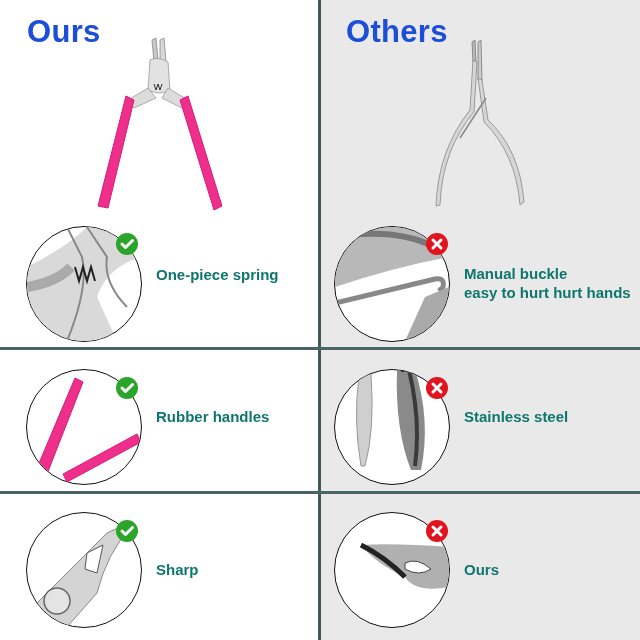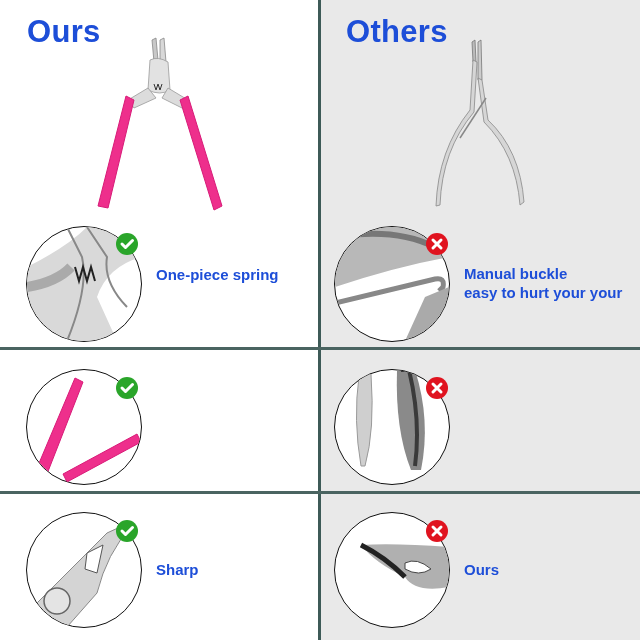--- a/index.html
+++ b/index.html
@@ -2,21 +2,21 @@
 <html><head>
   <meta charset="utf-8">
   <style>
     html, body { margin:0; padding:0; }
     body { width:640px; height:640px; position:relative; overflow:hidden; background:#fff; font-family:"Liberation Sans", sans-serif; }
     .col-left { position:absolute; left:0; top:0; width:318px; height:640px; background:#ffffff; }
     .col-right { position:absolute; left:320px; top:0; width:320px; height:640px; background:#e9e9e9; }
     .vdiv { position:absolute; left:318px; top:0; width:3px; height:640px; background:#3d5a57; }
     .hdiv { position:absolute; left:0; width:640px; height:3px; background:#4a6461; }
     .title { position:absolute; top:14px; font-size:31px; font-weight:bold; color:#1d4ed8; letter-spacing:0.3px; }
-    .feat { position:absolute; font-size:15px; font-weight:bold; color:#1d4ed8; line-height:19px; }
+    .feat { position:absolute; font-size:15px; font-weight:bold; color:#0f766e; line-height:19px; }
     .circle { position:absolute; width:114px; height:114px; border-radius:50%; border:1.5px solid #111; background:#fff; overflow:hidden; }
     .badge { position:absolute; width:22px; height:22px; border-radius:50%; }
     .badge svg { display:block; }
     .product { position:absolute; }
   </style>
 </head>
 <body>
 
 <div class="col-left"></div>
 <div class="col-right"></div>
@@ -72,50 +72,52 @@
     <path d="M70 114 L90 70 L114 60 L114 114 Z" fill="#aaa"></path>
   </svg>
 </div>
 <div class="badge" style="left:426px;top:233px;background:#e0131f">
   <svg width="22" height="22" viewBox="0 0 22 22">
       <path d="M7 7 L15 15 M15 7 L7 15" stroke="#fff" stroke-width="3" stroke-linecap="round"></path>
     </svg>
 </div>
 <div class="feat" style="left:464px;top:264px">
   <div>Manual buckle</div>
-  <div>easy to hurt your your</div>
+  <div>easy to hurt hurt hands</div>
 </div>
 
 <div class="circle" style="left:26px;top:369px">
   <svg width="114" height="114" viewBox="0 0 114 114">
     <path d="M48 8 L56 12 L20 104 L10 98 Z" fill="#ee2f8c" stroke="#d81b78" stroke-width="1"></path>
     <path d="M36 104 L110 64 L114 72 L40 112 Z" fill="#ee2f8c" stroke="#d81b78" stroke-width="1"></path>
   </svg>
 </div>
 <div class="badge" style="left:116px;top:377px;background:#2aa52a">
   <svg width="22" height="22" viewBox="0 0 22 22">
       <path d="M6 11 l3.5 3.5 l7 -7" stroke="#fff" stroke-width="3" fill="none" stroke-linecap="round" stroke-linejoin="round"></path>
     </svg>
 </div>
 <div class="feat" style="left:156px;top:407px">
+  <div>Rubber handles</div>
 </div>
 
 <div class="circle" style="left:334px;top:369px">
   <svg width="114" height="114" viewBox="0 0 114 114">
     <path d="M24 6 L36 4 Q40 60 30 96 L26 96 Q18 50 24 6 Z" fill="#cfcfcf" stroke="#999" stroke-width="1"></path>
     <path d="M62 0 L80 0 Q96 50 86 100 L76 100 Q60 60 62 0 Z" fill="#8a8a8a"></path>
     <path d="M66 0 L74 0 Q86 50 80 96" stroke="#3a3a3a" stroke-width="4" fill="none"></path>
   </svg>
 </div>
 <div class="badge" style="left:426px;top:377px;background:#e0131f">
   <svg width="22" height="22" viewBox="0 0 22 22">
       <path d="M7 7 L15 15 M15 7 L7 15" stroke="#fff" stroke-width="3" stroke-linecap="round"></path>
     </svg>
 </div>
 <div class="feat" style="left:464px;top:407px">
+  <div>Stainless steel</div>
 </div>
 
 <div class="circle" style="left:26px;top:512px">
   <svg width="114" height="114" viewBox="0 0 114 114">
     <path d="M0 100 L80 20 Q100 10 104 14 Q80 40 70 80 L40 114 L0 114 Z" fill="#d4d4d4" stroke="#888" stroke-width="1"></path>
     <path d="M60 40 L76 32 L70 60 L58 56 Z" fill="#fff" stroke="#555" stroke-width="1"></path>
     <circle cx="30" cy="88" r="13" fill="#e4e4e4" stroke="#666" stroke-width="1.5"></circle>
   </svg>
 </div>
 <div class="badge" style="left:116px;top:520px;background:#2aa52a">

